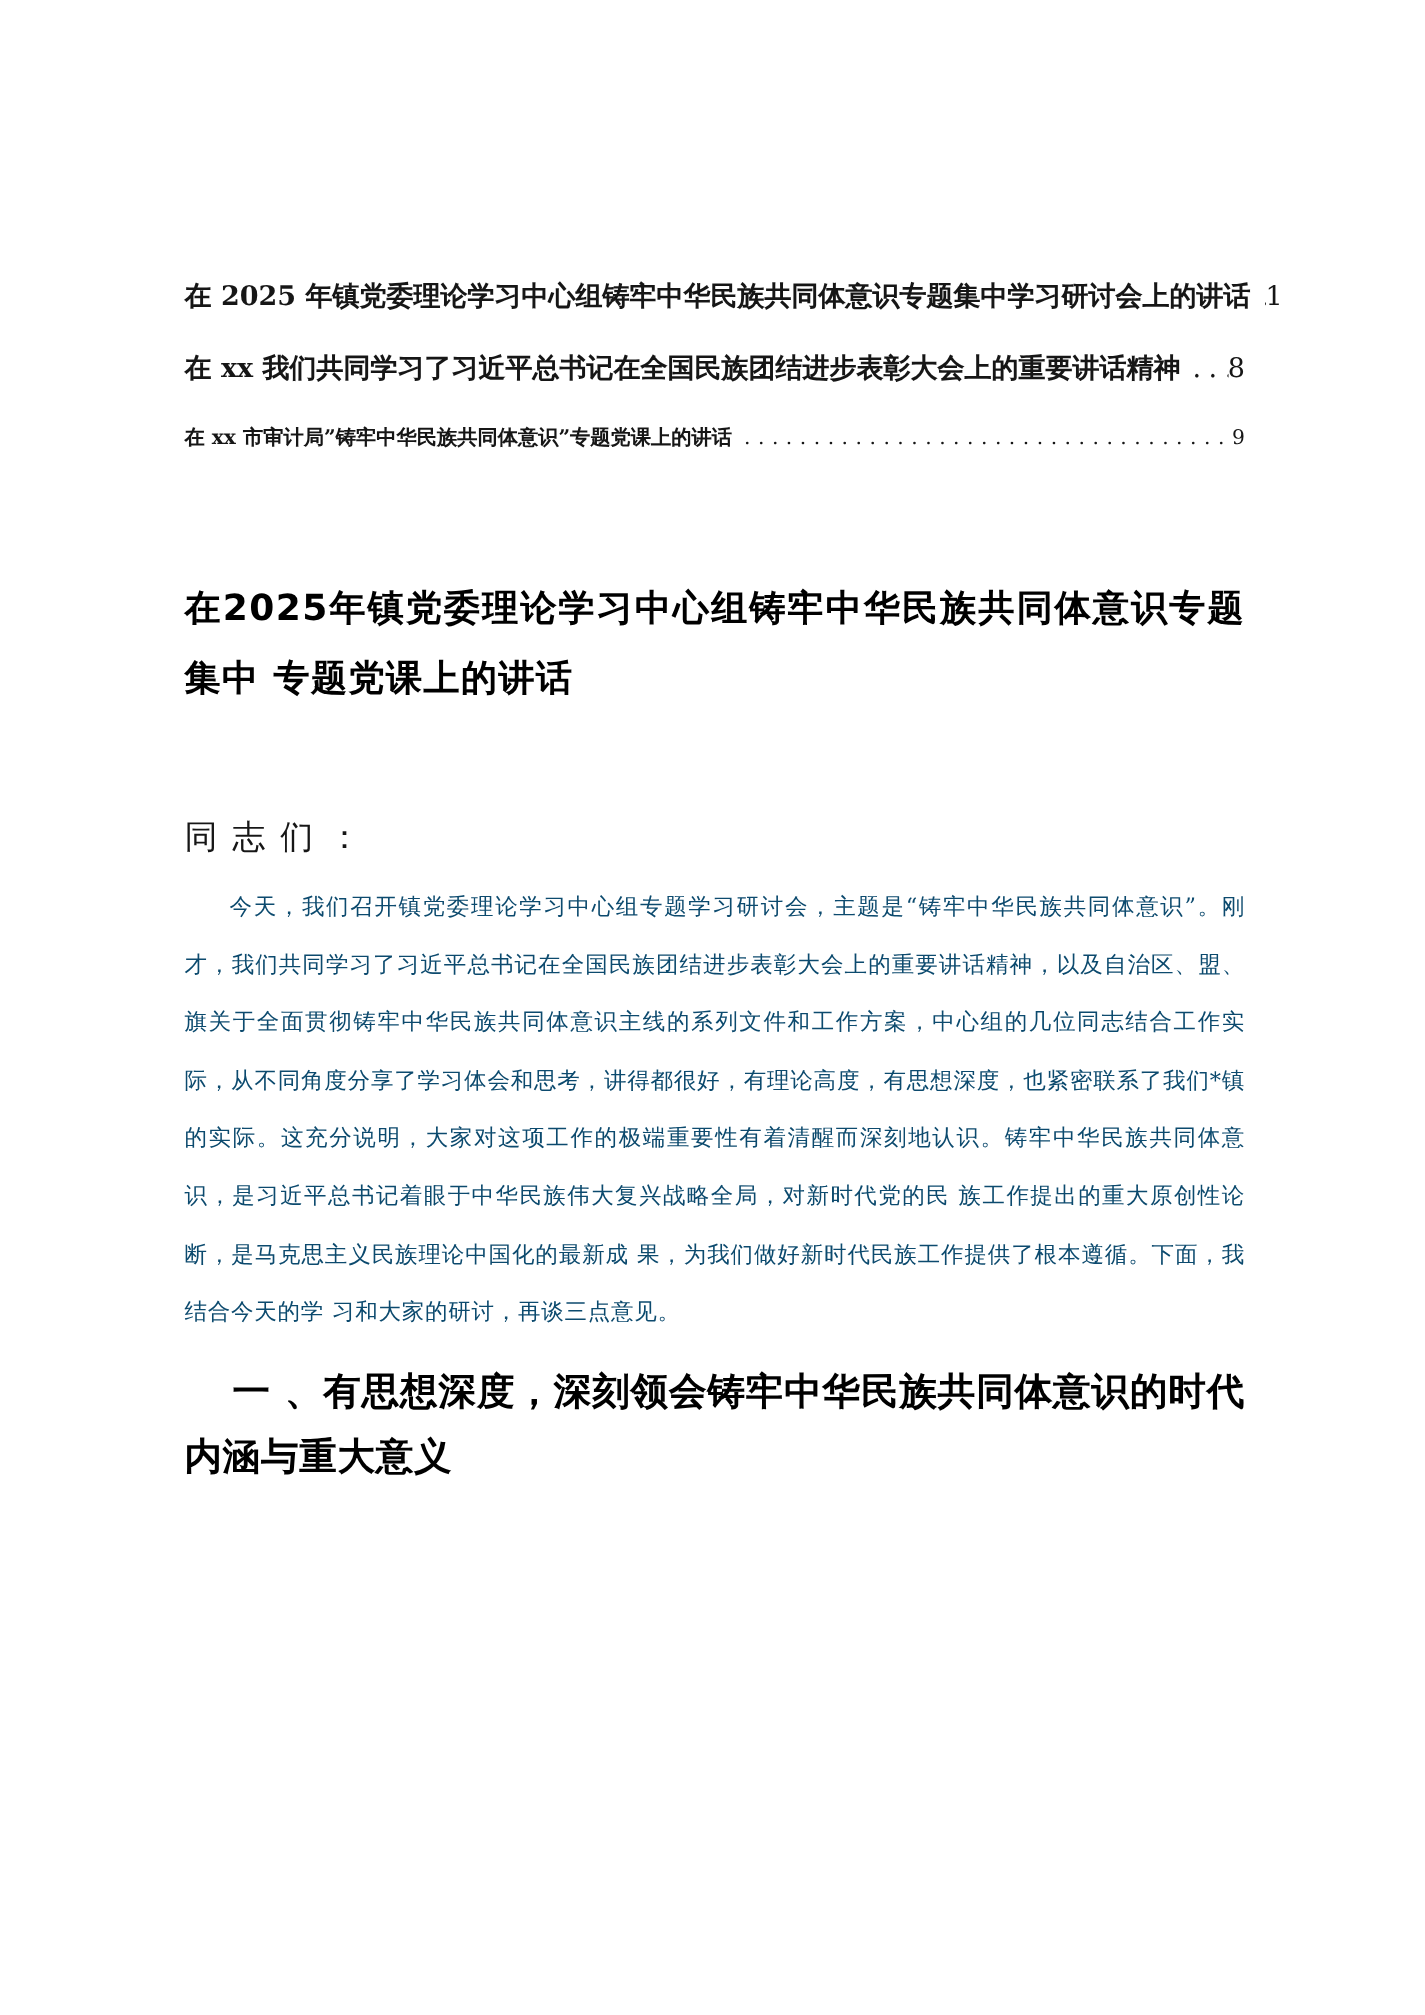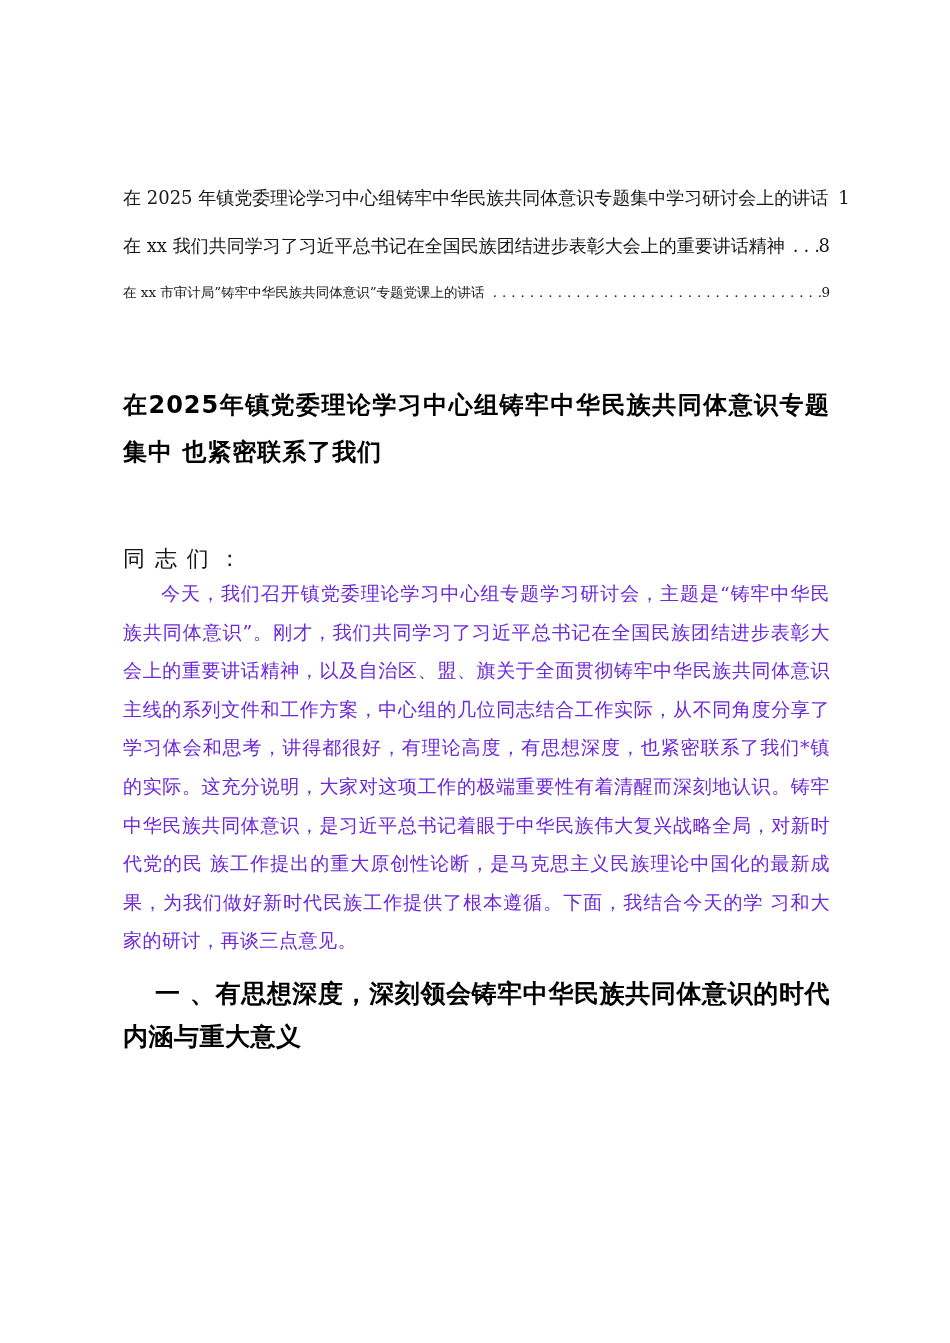--- a/index.html
+++ b/index.html
@@ -30,21 +30,21 @@
     color: #161616;
     margin-bottom: 22px;
   }
   .toc-item.small {
     font-size: 13.5px;
     line-height: 22px;
     margin-top: 6px;
     margin-bottom: 0;
     align-items: flex-end;
   }
-  .toc-title { white-space: nowrap; flex: 0 0 auto; }
+  .toc-title { white-space: nowrap; flex: 0 0 auto; font-weight: bold; }
   .toc-leader {
     flex: 1 1 auto;
     overflow: hidden;
     white-space: nowrap;
     letter-spacing: 5px;
     padding: 0 2px 0 8px;
   }
   .toc-page { flex: 0 0 auto; white-space: nowrap; }
 
   
@@ -60,28 +60,28 @@
   }
   .salutation {
     margin-top: 68px;
     font-family: "DejaVu Serif", "Liberation Serif", serif;
     font-size: 22px;
     line-height: 30px;
     letter-spacing: 0.45em;
     color: #161616;
   }
   .body-para {
-    margin-top: 0;
+    margin-top: 11px;
     font-family: "DejaVu Serif", "Liberation Serif", serif;
-    font-size: 19px;
+    font-size: 15px;
     line-height: 38.6px;
     letter-spacing: 0.5px;
     text-align: justify;
     text-indent: 2em;
-    color: #6d28d9;
+    color: #0c4a6e;
   }
   .section-heading {
     margin-top: 12px;
     font-family: "DejaVu Sans", "Liberation Sans", sans-serif;
     font-weight: 700;
     font-size: 25px;
     line-height: 43px;
     letter-spacing: 0.5px;
     text-align: justify;
     text-indent: 32px;
@@ -105,21 +105,21 @@
         <span class="toc-leader">........................................................................................................................</span>
         <span class="toc-page">8</span>
       </div>
       <div class="toc-item small">
         <span class="toc-title">在 xx 市审计局”铸牢中华民族共同体意识”专题党课上的讲话</span>
         <span class="toc-leader">........................................................................................................................</span>
         <span class="toc-page">9</span>
       </div>
     </nav>
 
-    <h1 class="article-title">在2025年镇党委理论学习中心组铸牢中华民族共同体意识专题集中 也紧密联系了我们</h1>
+    <h1 class="article-title">在2025年镇党委理论学习中心组铸牢中华民族共同体意识专题集中 专题党课上的讲话</h1>
 
     <p class="salutation">同志们：</p>
 
     <p class="body-para">今天，我们召开镇党委理论学习中心组专题学习研讨会，主题是“铸牢中华民族共同体意识”。刚才，我们共同学习了习近平总书记在全国民族团结进步表彰大会上的重要讲话精神，以及自治区、盟、旗关于全面贯彻铸牢中华民族共同体意识主线的系列文件和工作方案，中心组的几位同志结合工作实际，从不同角度分享了学习体会和思考，讲得都很好，有理论高度，有思想深度，也紧密联系了我们*镇的实际。这充分说明，大家对这项工作的极端重要性有着清醒而深刻地认识。铸牢中华民族共同体意识，是习近平总书记着眼于中华民族伟大复兴战略全局，对新时代党的民 族工作提出的重大原创性论断，是马克思主义民族理论中国化的最新成 果，为我们做好新时代民族工作提供了根本遵循。下面，我结合今天的学 习和大家的研讨，再谈三点意见。</p>
 
     <h2 class="section-heading">一 、有思想深度，深刻领会铸牢中华民族共同体意识的时代内涵与重大意义</h2>
 
   </div>
 </div>
 

